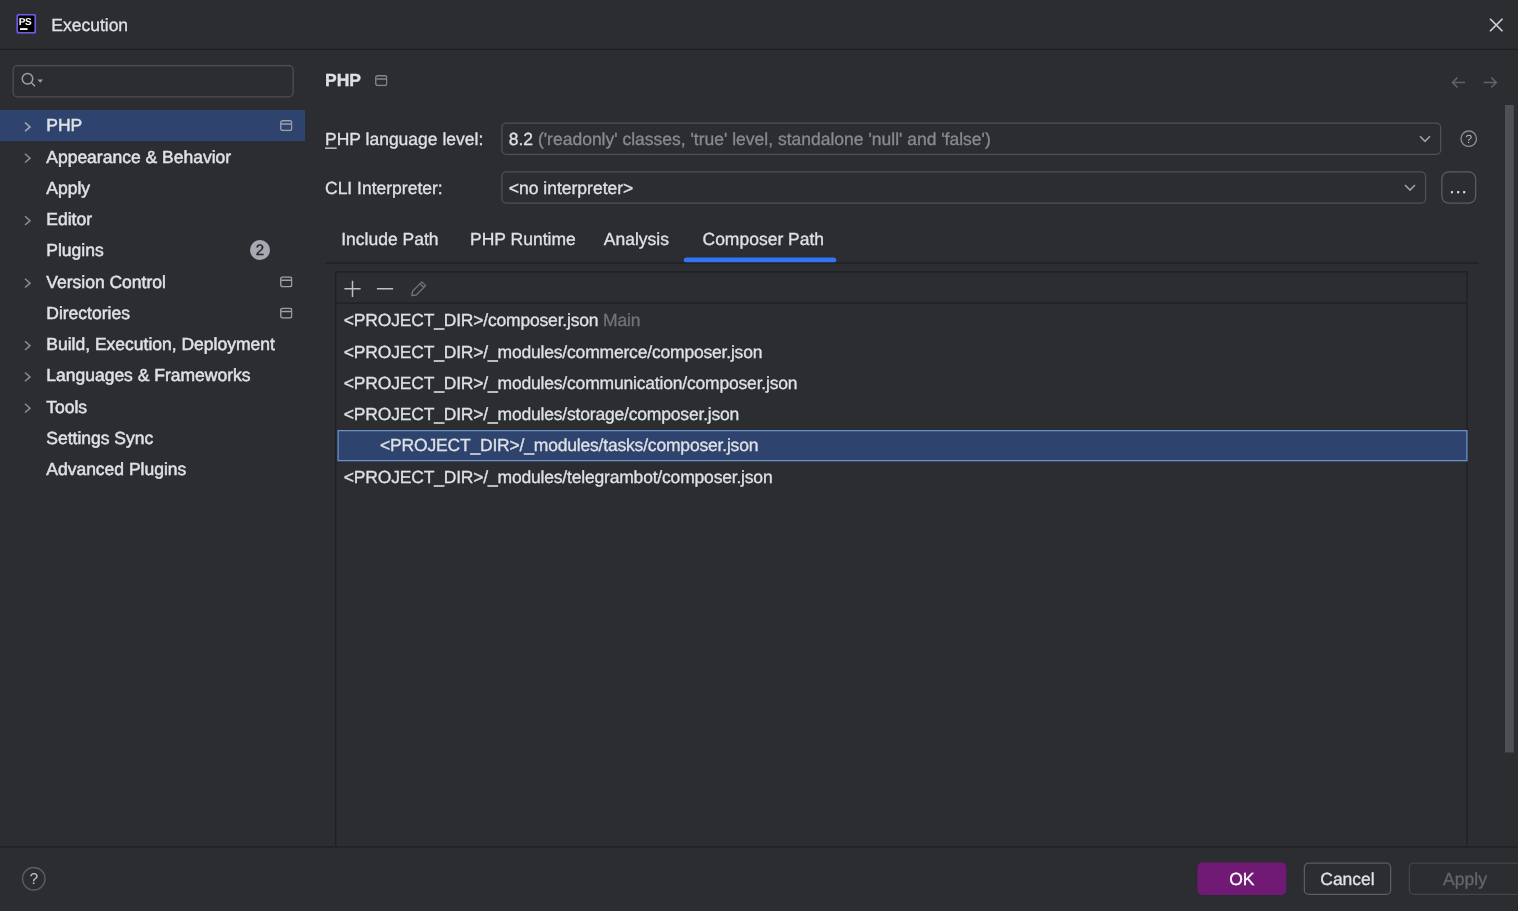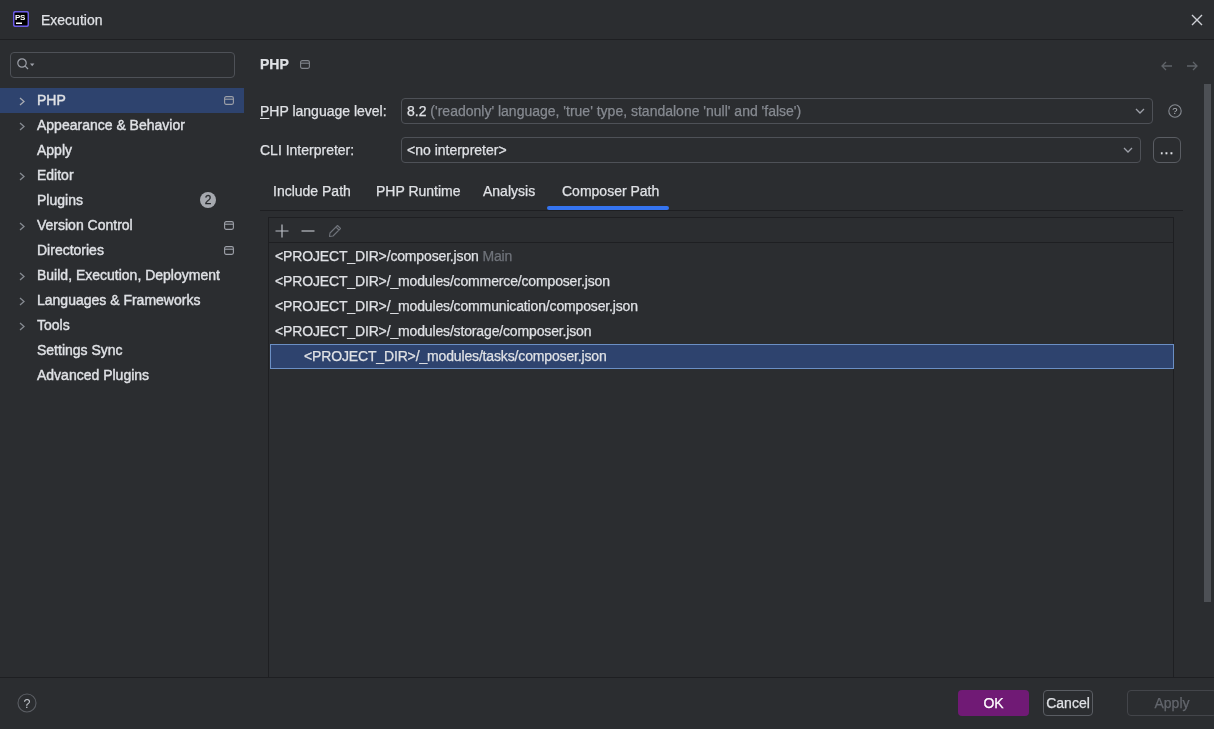--- a/index.html
+++ b/index.html
@@ -54,21 +54,21 @@
   .lrow.sel { background:#2e436e; border:1px solid #6b8fc4; line-height:23px; }
   .lrow.sel .t { left:7px;margin-left:26px; }
 
   
   #sbthumb { left:1204px; top:84px; width:7px; height:518px; background:#4d5055; }
 
   
   #footer { left:0; top:677px; width:1214px; height:52px; border-top:1px solid #1e1f22; }
   .btn { position:absolute; top:690px; height:26px; border-radius:4px; text-align:center; line-height:24px; }
   #btn-ok { left:958px; width:71px; background:#701a75; color:#fff; line-height:26px; }
-  #btn-cancel { left:1043px; width:50px; border:1px solid #5a5d63; color:#dfe1e5; }
+  #btn-cancel { left:1043px; width:70px; border:1px solid #5a5d63; color:#dfe1e5; }
   #btn-apply { left:1127px; width:90px; border:1px solid #43454a; color:#63666d; }
 </style>
 </head>
 <body>
 
 <div class="abs" id="titlebar"></div>
 <svg class="abs" style="left:13px;top:11px" width="16" height="16" viewBox="0 0 16 16">
   <rect x="0.7" y="0.7" width="14.6" height="14.6" rx="1.8" fill="#000" stroke="#6c5ce7" stroke-width="1.5"></rect>
   <text x="2" y="9.2" font-size="8" font-weight="bold" fill="#fff" font-family="Liberation Sans" letter-spacing="-0.3" style="-webkit-text-stroke:0">PS</text>
   <rect x="3" y="11.5" width="6" height="1.5" fill="#fff"></rect>
@@ -163,21 +163,21 @@
   </svg>
 <svg class="abs" style="left:1160px;top:60px" width="13" height="12" viewBox="0 0 13 12">
   <path d="M12 6 L2 6 M6 2 L2 6 L6 10" stroke="#5f6368" stroke-width="1.3" fill="none"></path>
 </svg>
 <svg class="abs" style="left:1186px;top:60px" width="13" height="12" viewBox="0 0 13 12">
   <path d="M1 6 L11 6 M7 2 L11 6 L7 10" stroke="#5f6368" stroke-width="1.3" fill="none"></path>
 </svg>
 
 <div class="abs flabel" style="left:260px;top:98px"><span class="mn">P</span>HP language level:</div>
 <div class="abs dd" style="left:401px;top:98px;width:752px">
-  <span class="txt">8.2 <span class="gray">('readonly' language, 'true' type, standalone 'null' and 'false')</span></span>
+  <span class="txt">8.2 <span class="gray">('readonly' classes, 'true' level, standalone 'null' and 'false')</span></span>
   <svg style="position:absolute;left:733px;top:9px" width="10" height="6" viewBox="0 0 10 6">
       <path d="M1 1 L5 5 L9 1" stroke="#9da0a8" stroke-width="1.3" fill="none"></path>
     </svg>
 </div>
 <svg class="abs" style="left:1168px;top:104px" width="14" height="14" viewBox="0 0 14 14">
   <circle cx="7" cy="7" r="6.2" stroke="#868a91" stroke-width="1.1" fill="none"></circle>
   <text x="7" y="10.4" font-size="9.5" fill="#b6bac0" text-anchor="middle" font-family="Liberation Sans">?</text>
 </svg>
 
 <div class="abs flabel" style="left:260px;top:137px">CLI Interpreter:</div>
@@ -216,20 +216,23 @@
     </div>
   <div class="lrow" style="top:76px">
       <span class="t">&lt;PROJECT_DIR&gt;/_modules/communication/composer.json</span>
     </div>
   <div class="lrow" style="top:101px">
       <span class="t">&lt;PROJECT_DIR&gt;/_modules/storage/composer.json</span>
     </div>
   <div class="lrow sel" style="top:126px">
       <span class="t">&lt;PROJECT_DIR&gt;/_modules/tasks/composer.json</span>
     </div>
+  <div class="lrow" style="top:151px">
+      <span class="t">&lt;PROJECT_DIR&gt;/_modules/telegrambot/composer.json</span>
+    </div>
 </div>
 
 <div class="abs" id="sbthumb"></div>
 
 <div class="abs" id="footer"></div>
 <svg class="abs" style="left:17px;top:693px" width="20" height="20" viewBox="0 0 20 20">
   <circle cx="10" cy="10" r="9" stroke="#5a5d63" stroke-width="1.1" fill="none"></circle>
   <text x="10" y="14.6" font-size="12.5" fill="#c2c6cc" text-anchor="middle" font-family="Liberation Sans">?</text>
 </svg>
 <div class="btn" id="btn-ok">OK</div>

